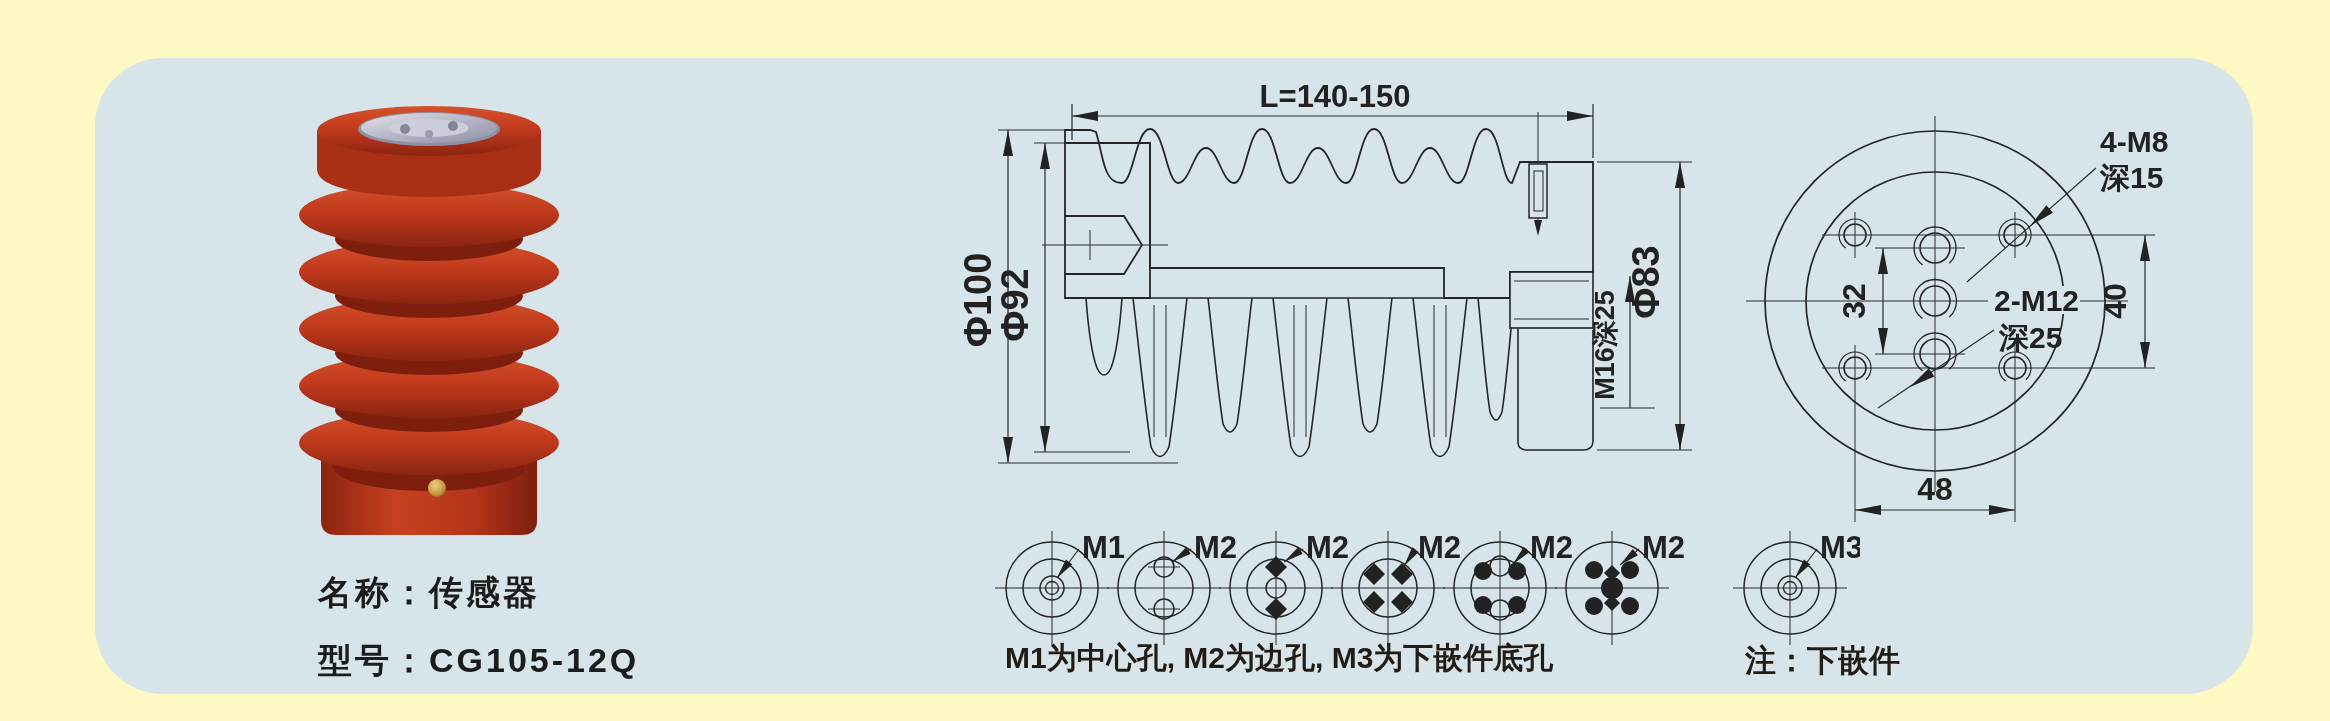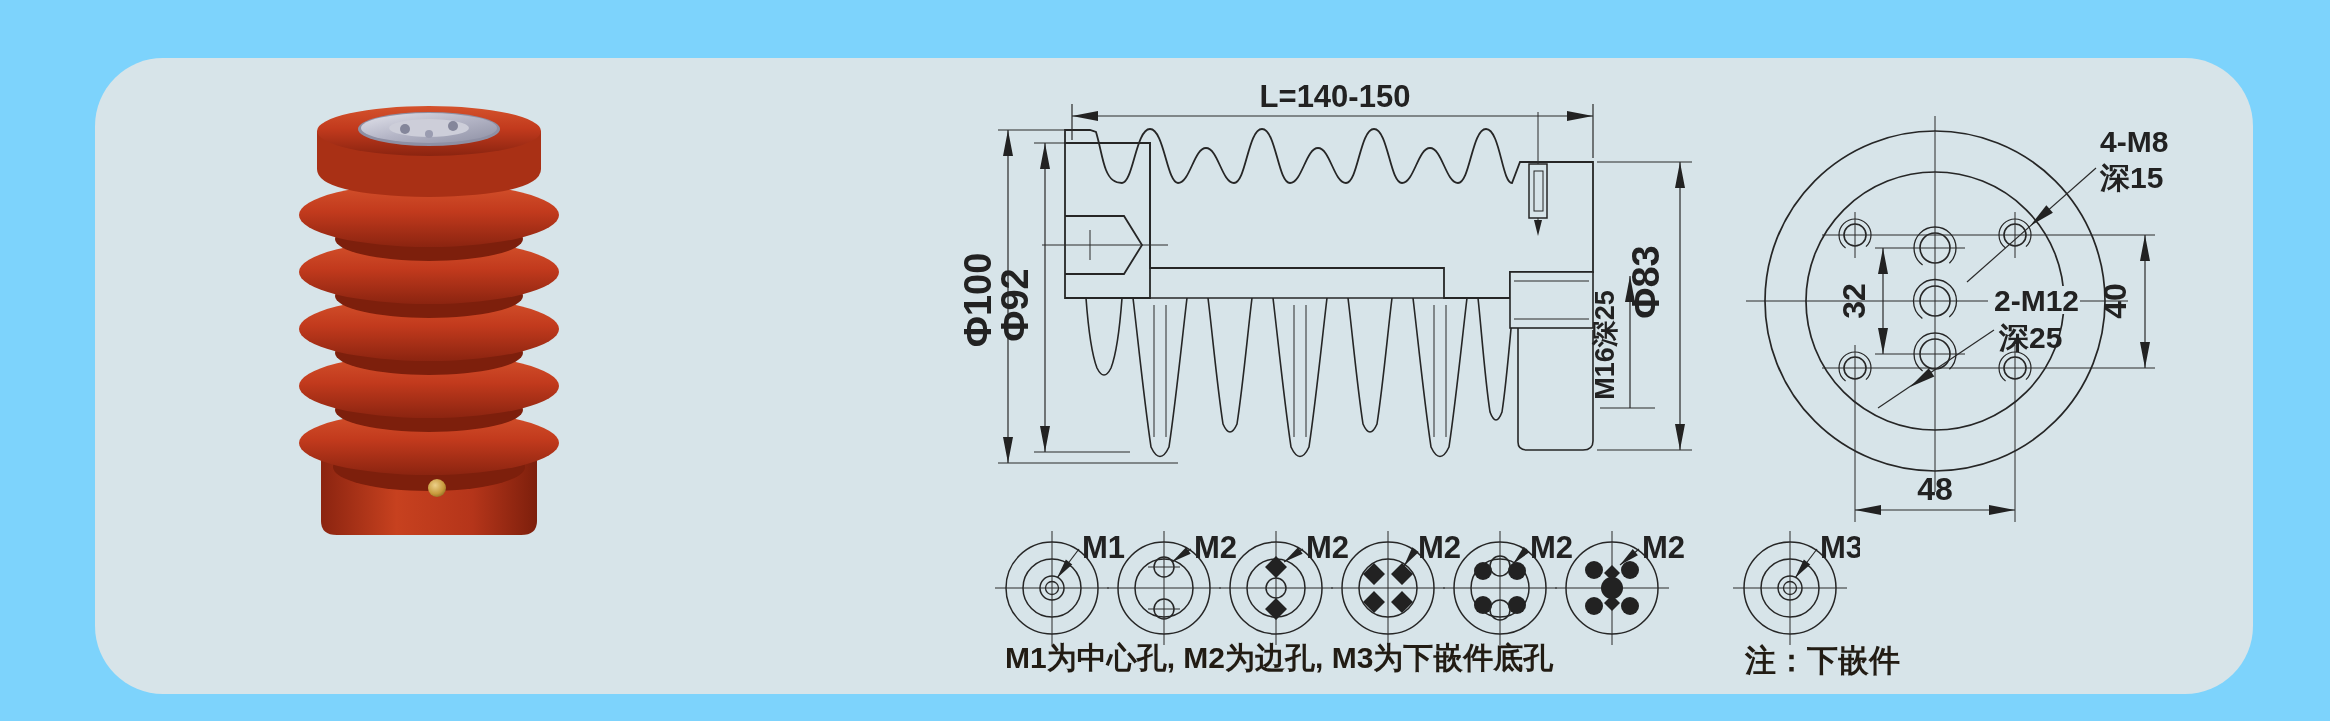--- a/index.html
+++ b/index.html
@@ -1,16 +1,16 @@
 <!DOCTYPE html>
 <html><head>
 <meta charset="utf-8">
 <style>
   html,body{margin:0;padding:0;background:#ffffff;}
-  .page{position:relative;width:2330px;height:721px;background:#7dd3fc;overflow:hidden;
+  .page{position:relative;width:2330px;height:721px;background:#fef9c3;overflow:hidden;
         font-family:"Liberation Sans",sans-serif;}
   .panel{position:absolute;left:95px;top:58px;width:2158px;height:636px;
          background:#d7e4e9;border-radius:68px;}
   .abs{position:absolute;}
   .caption-line{position:absolute;left:318px;color:#1c1c1c;font-weight:bold;
                 font-size:34px;letter-spacing:3px;font-family:"Liberation Sans",sans-serif;}
   .legend-text{position:absolute;color:#221c14;font-family:Liberation Sans, sans-serif;
                font-weight:bold;white-space:nowrap;}
   svg text{font-family:"Liberation Sans",sans-serif;font-weight:bold;fill:#222;}
   .ln{stroke:#262626;fill:none;}
@@ -307,16 +307,18 @@
       <text x="1082" y="558">M1</text>
       <text x="1194" y="558">M2</text>
       <text x="1306" y="558">M2</text>
       <text x="1418" y="558">M2</text>
       <text x="1530" y="558">M2</text>
       <text x="1642" y="558">M2</text>
       <text x="1820" y="558">M3</text>
     </g>
   </svg>
 
+  <div class="caption-line" style="top:570px;">名称：传感器</div>
+  <div class="caption-line" style="top:638px;">型号：CG105-12Q</div>
 
   <div class="legend-text" style="left:1005px;top:638px;font-size:30px;">M1为中心孔, M2为边孔, M3为下嵌件底孔</div>
   <div class="legend-text" style="left:1745px;top:640px;font-size:31px;">注：下嵌件</div>
 </div>
 
 </body></html>

